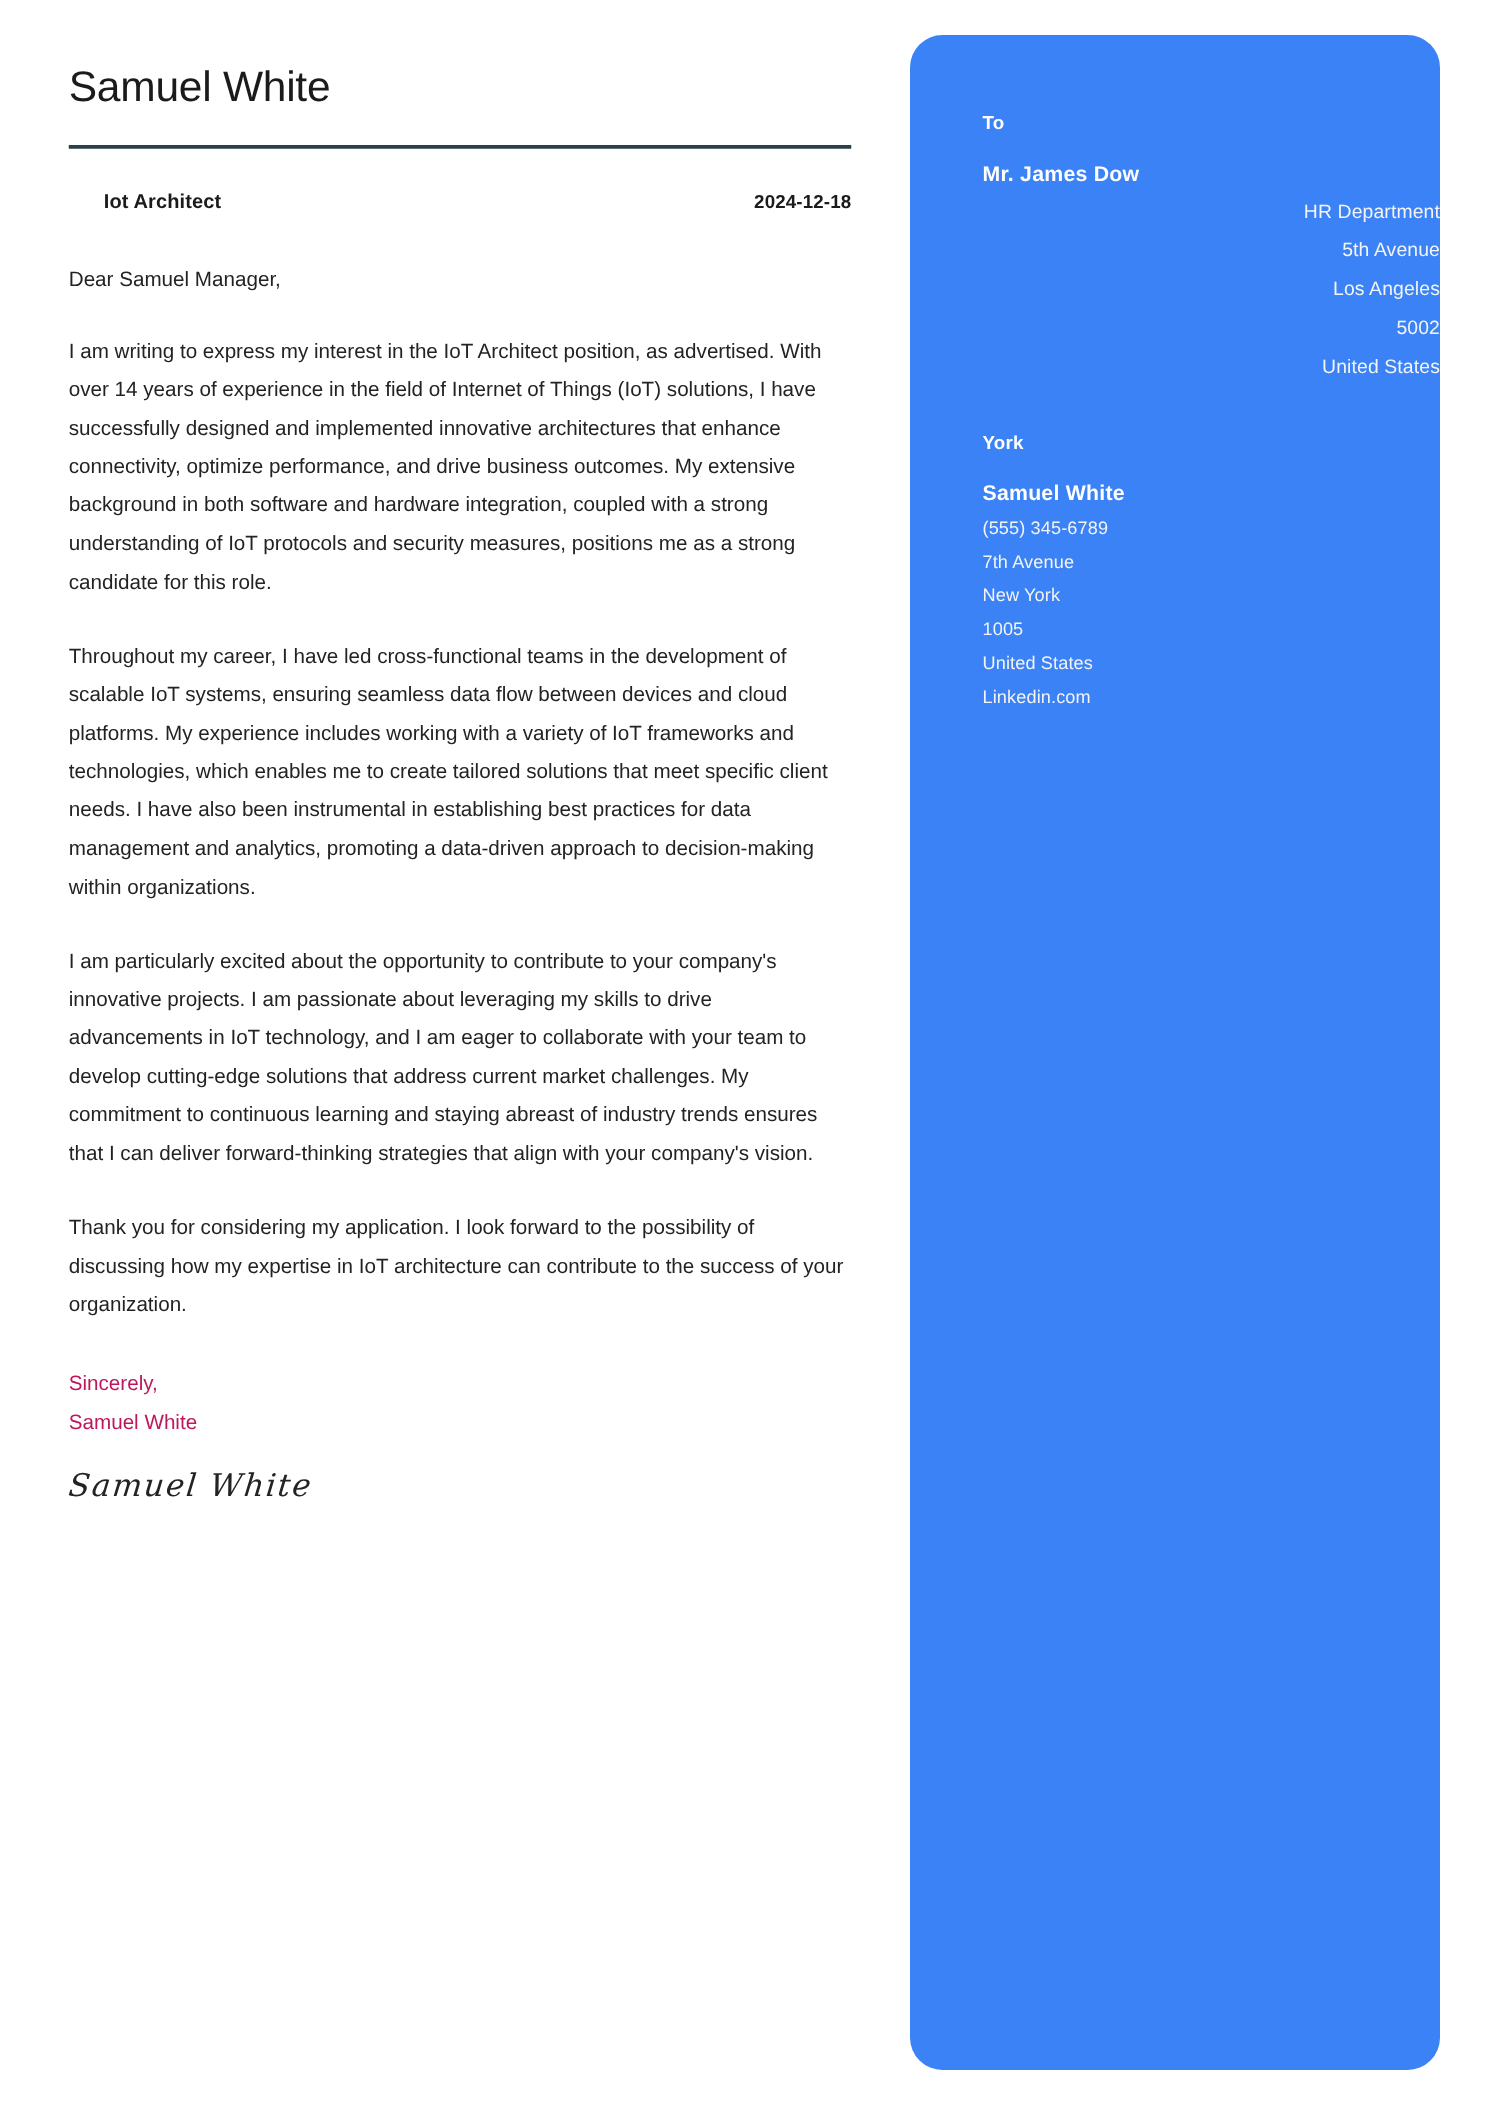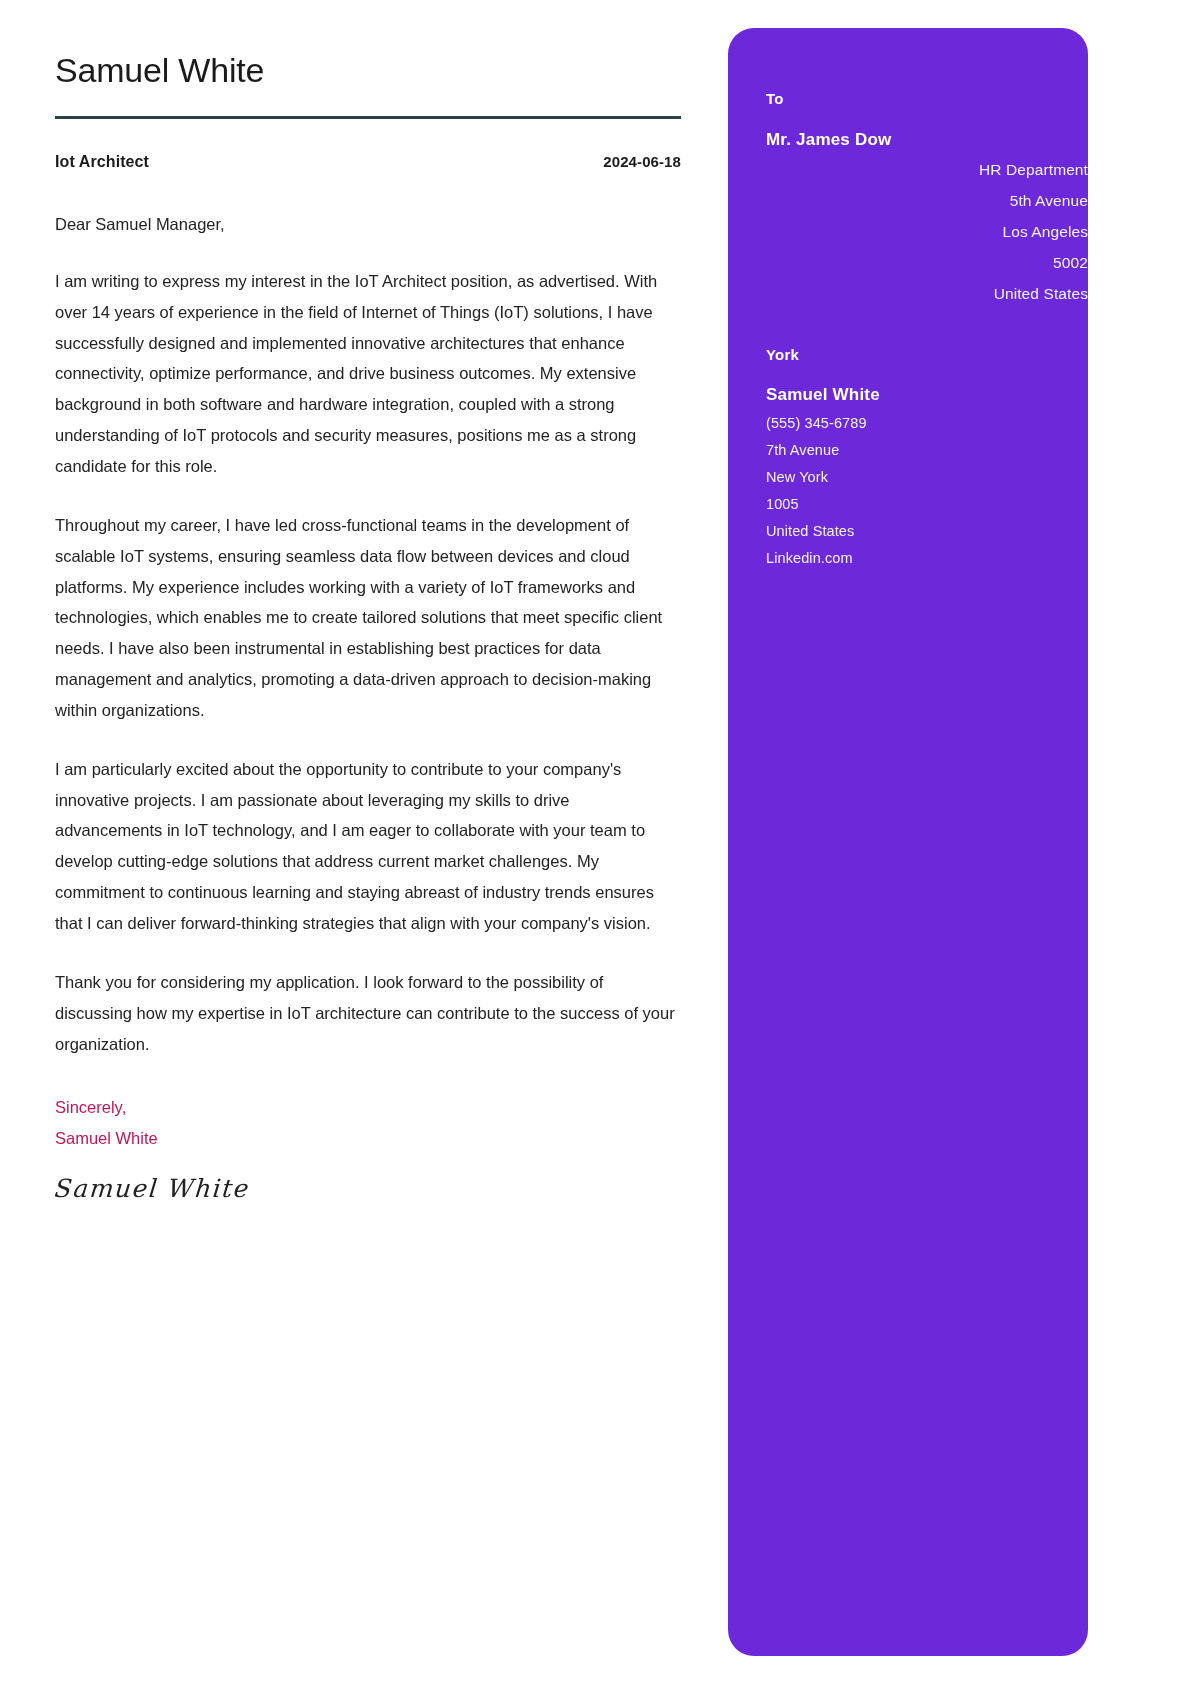--- a/index.html
+++ b/index.html
@@ -48,20 +48,21 @@
     align-items: baseline;
     justify-content: space-between;
     width: 626px;
   }
 
   .job-title {
     font-size: 16px;
     font-weight: 700;
     color: #1b1b1b;
     letter-spacing: 0.1px;
+    margin-left: 28px;
   }
 
   .letter-date {
     font-size: 15px;
     font-weight: 700;
     color: #1b1b1b;
     letter-spacing: 0.1px;
   }
 
   .salutation {
@@ -95,25 +96,25 @@
     color: #232323;
     transform: skewX(-6deg);
     transform-origin: left center;
   }
 
   
   .sidebar {
     position: absolute;
     left: 728px;
     top: 28px;
-    width: 360px;
+    width: 424px;
     height: 1628px;
-    background: #6d28d9;
+    background: #3b82f6;
     border-radius: 26px;
-    padding: 62px 0 0 38px;
+    padding: 62px 0 0 58px;
   }
 
   .block-heading {
     font-size: 15px;
     font-weight: 700;
     color: #ffffff;
     letter-spacing: 0.2px;
     margin-bottom: 19px;
   }
 
@@ -151,21 +152,21 @@
 <div class="page">
 
   <div class="letter">
 
     <div class="applicant-name">Samuel White</div>
 
     <div class="name-rule"></div>
 
     <div class="meta-row">
       <div class="job-title">Iot Architect</div>
-      <div class="letter-date">2024-06-18</div>
+      <div class="letter-date">2024-12-18</div>
     </div>
 
     <div class="salutation">Dear Samuel Manager,</div>
 
     <div class="body-paragraph">I am writing to express my interest in the IoT Architect position, as advertised. With over 14 years of experience in the field of Internet of Things (IoT) solutions, I have successfully designed and implemented innovative architectures that enhance connectivity, optimize performance, and drive business outcomes. My extensive background in both software and hardware integration, coupled with a strong understanding of IoT protocols and security measures, positions me as a strong candidate for this role.</div>
 
     <div class="body-paragraph">Throughout my career, I have led cross-functional teams in the development of scalable IoT systems, ensuring seamless data flow between devices and cloud platforms. My experience includes working with a variety of IoT frameworks and technologies, which enables me to create tailored solutions that meet specific client needs. I have also been instrumental in establishing best practices for data management and analytics, promoting a data-driven approach to decision-making within organizations.</div>
 
     <div class="body-paragraph">I am particularly excited about the opportunity to contribute to your company's innovative projects. I am passionate about leveraging my skills to drive advancements in IoT technology, and I am eager to collaborate with your team to develop cutting-edge solutions that address current market challenges. My commitment to continuous learning and staying abreast of industry trends ensures that I can deliver forward-thinking strategies that align with your company's vision.</div>
 

